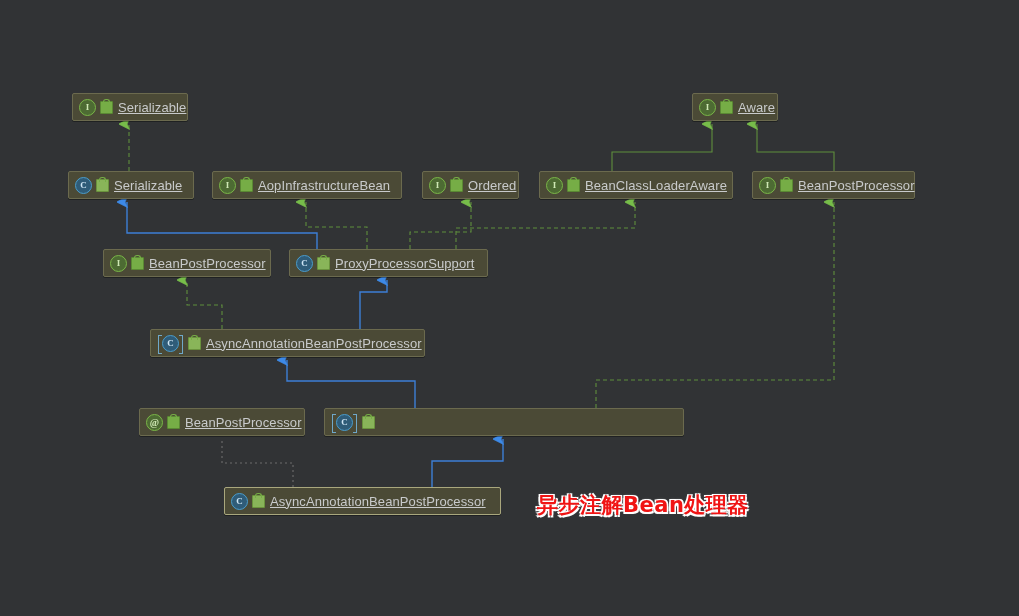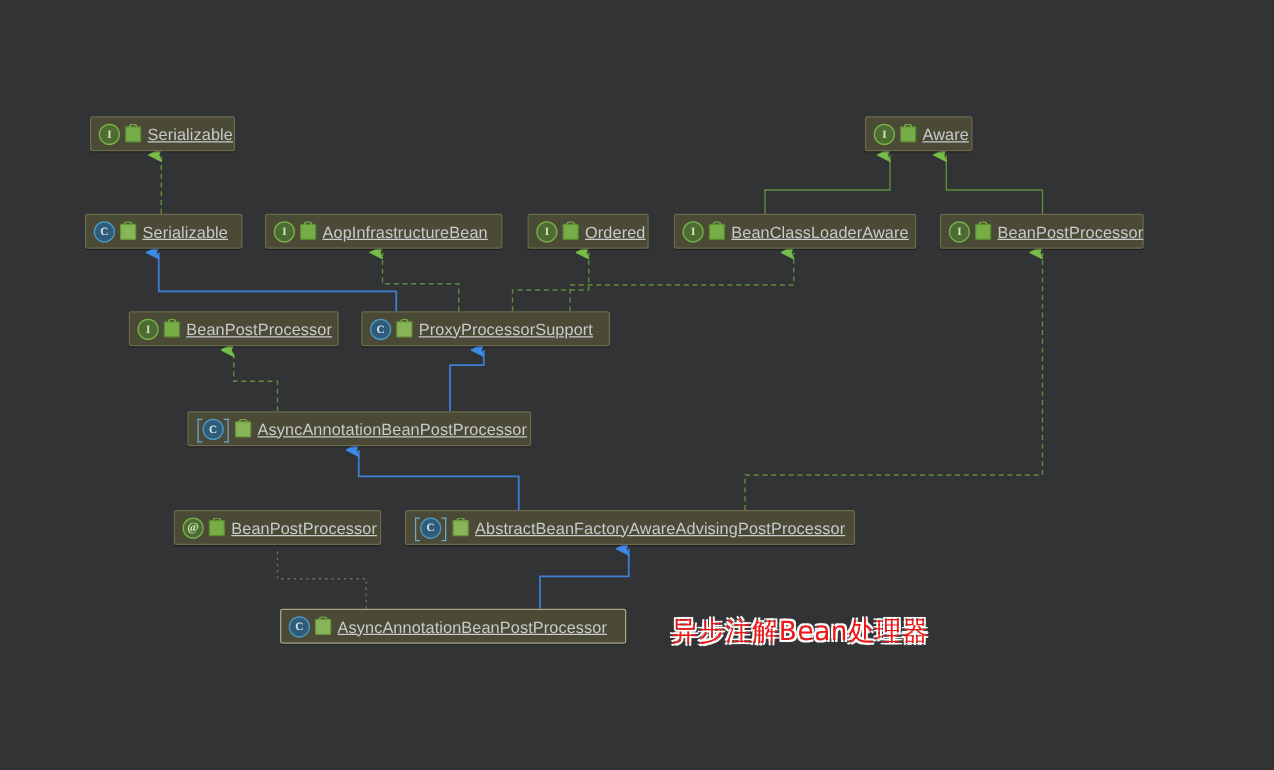--- a/index.html
+++ b/index.html
@@ -64,21 +64,21 @@
   .vis:after{
     content:"";position:absolute;left:2px;top:-3px;
     width:5px;height:4px;border:1.2px solid #7ab648;border-bottom:none;
     border-radius:3px 3px 0 0;
   }
   .vis.blue{background:#8fbf5c;border-color:#6d9a3e;}
 
   .annotation{
     position:absolute;
     font-family:"DejaVu Sans","Liberation Sans",sans-serif;
-    font-size:21px;font-weight:normal;color:#f01414;
+    font-size:21px;font-weight:bold;color:#f01414;
     letter-spacing:.5px;white-space:nowrap;
     text-shadow:
       -1.5px -1.5px 0 #ffffff,  1.5px -1.5px 0 #ffffff,
       -1.5px  1.5px 0 #ffffff,  1.5px  1.5px 0 #ffffff,
       0 0 3px rgba(255,255,255,.6);
   }
 </style>
 </head>
 <body>
 
@@ -208,21 +208,20 @@
 
   <div class="node" style="left:139px;top:408px;width:166px;">
     <span class="ico ico-anno">@</span>
     <span class="vis"></span>
     <span class="label">BeanPostProcessor</span>
   </div>
 
   <div class="node" style="left:324px;top:408px;width:360px;padding-left:11px;">
     <span class="ico ico-abstract">C</span>
     <span class="vis blue" style="margin-left:9px;"></span>
-    <span class="label">AbstractBeanFactoryAwareAdvisingPostProcessor</span>
   </div>
 
   <div class="node selected" style="left:224px;top:487px;width:277px;">
     <span class="ico ico-class">C</span>
     <span class="vis blue"></span>
     <span class="label">AsyncAnnotationBeanPostProcessor</span>
   </div>
 
   <div class="annotation" style="left:537px;top:491px;">异步注解Bean处理器</div>
 </div>

